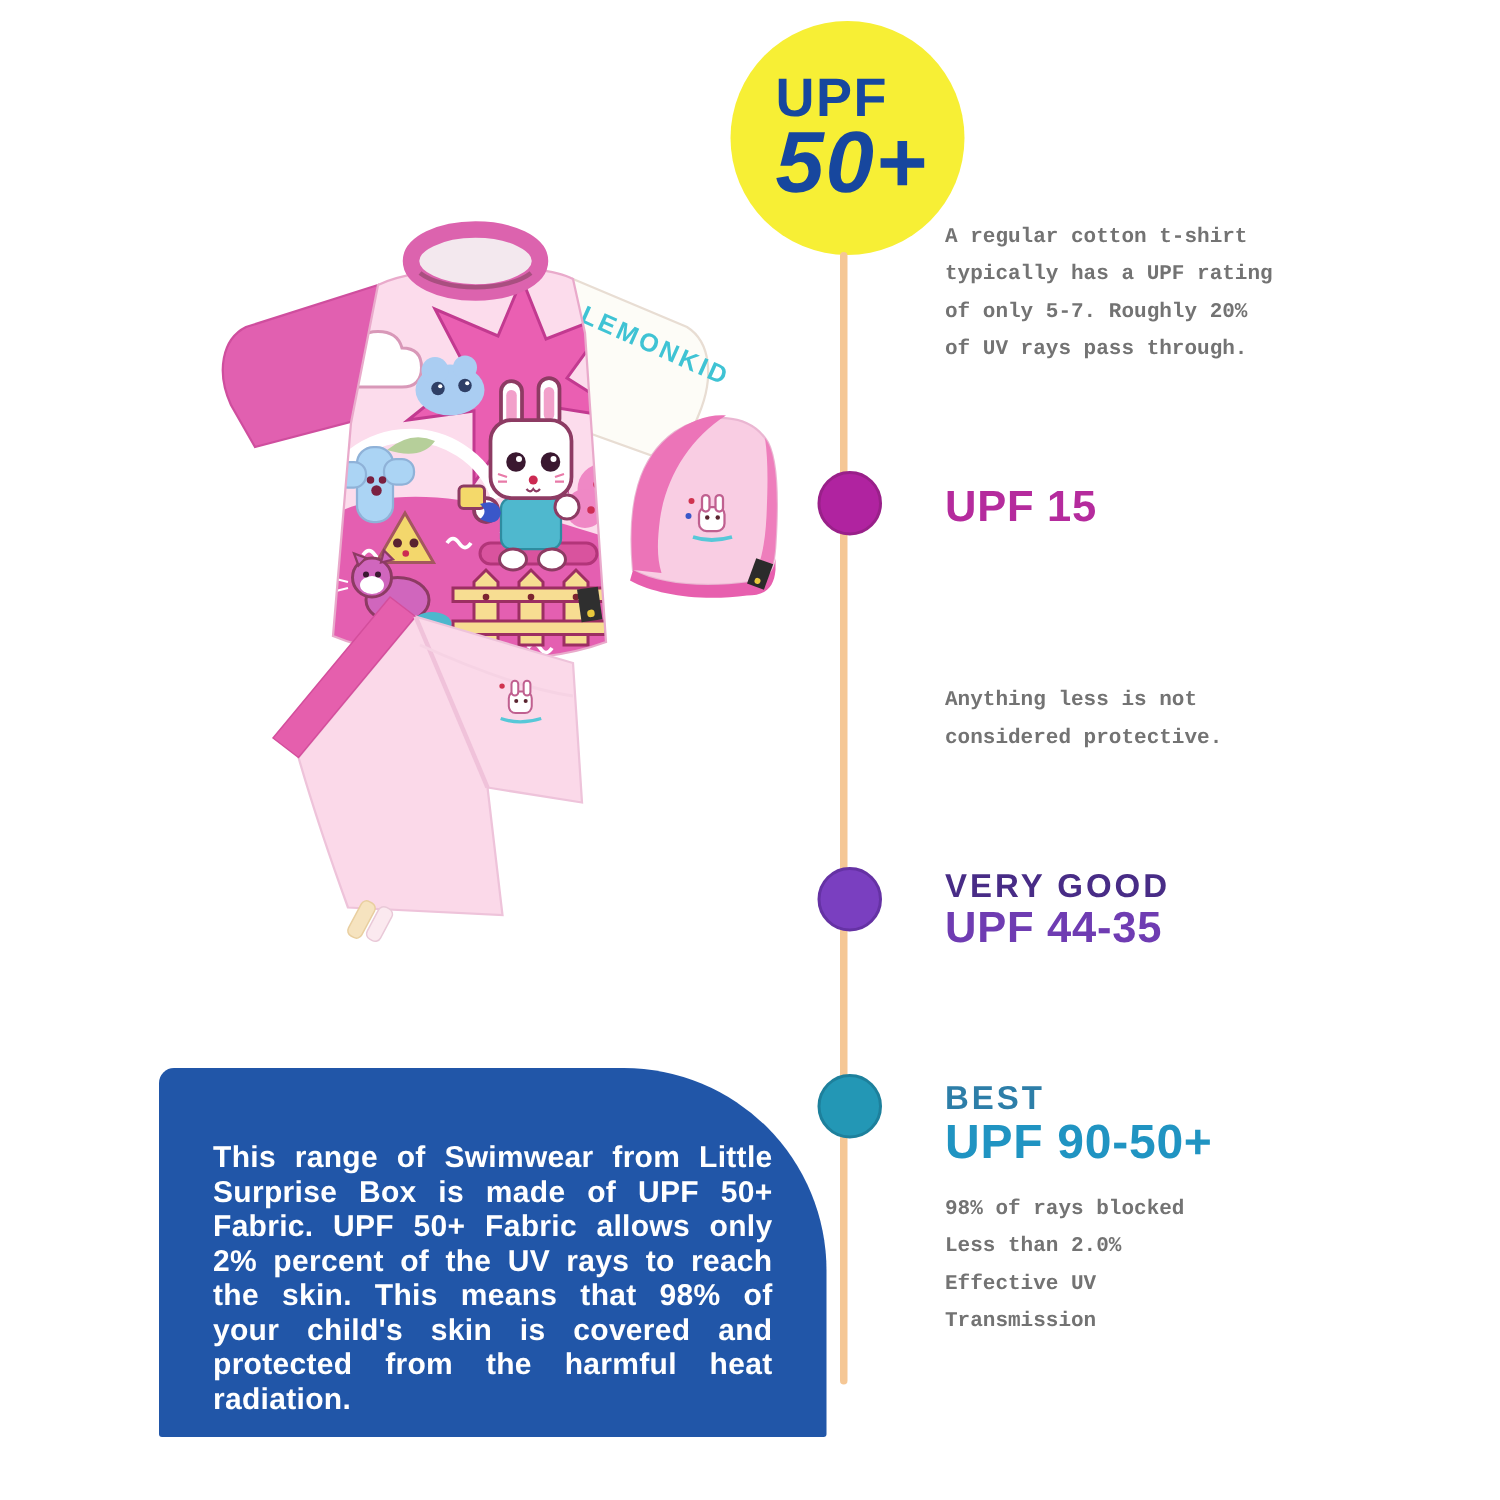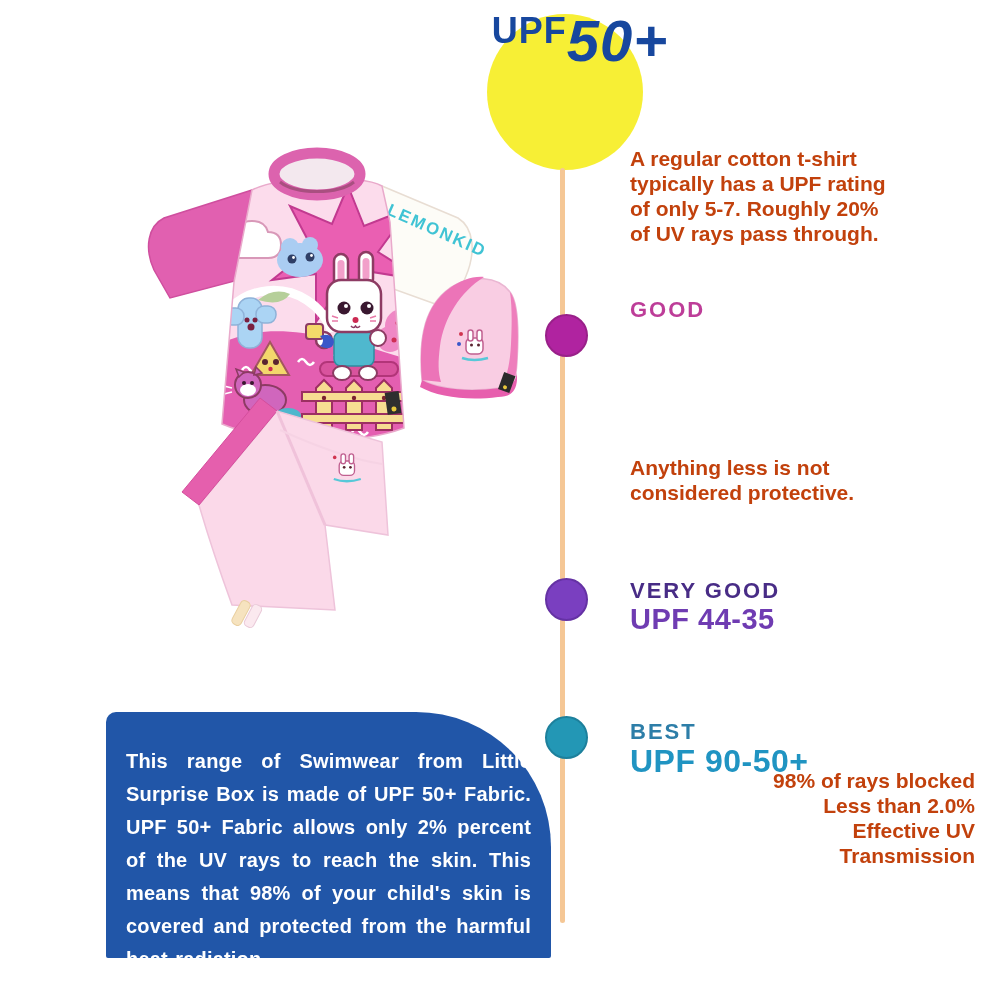--- a/index.html
+++ b/index.html
@@ -1,53 +1,53 @@
 <!DOCTYPE html>
 <html><head>
 <meta charset="utf-8">
 <style>
   html,body{margin:0;padding:0;background:#ffffff;}
   #page{position:relative;width:1000px;height:1000px;background:#ffffff;overflow:hidden;
         font-family:"Liberation Sans",sans-serif;}
 
   
   .badge{position:absolute;left:487px;top:14px;width:156px;height:156px;border-radius:50%;
-         background:#f7ef35;display:flex;flex-direction:row;justify-content:center;
+         background:#f7ef35;display:flex;flex-direction:column;justify-content:center;
          padding-left:30px;box-sizing:border-box;}
   .badge .t1{font-size:36px;font-weight:800;color:#17479e;line-height:34px;letter-spacing:1px;}
   .badge .t2{font-size:58px;font-weight:800;color:#17479e;line-height:54px;letter-spacing:1px;font-style:italic;}
 
   
   .vline{position:absolute;left:560px;top:168px;width:5px;height:755px;background:#f5c795;border-radius:3px;}
   .dot{position:absolute;width:39px;height:39px;border-radius:50%;}
   .dot.good{left:545px;top:314px;background:#b023a0;border:2px solid #992089;}
   .dot.verygood{left:545px;top:578px;background:#7a3fc0;border:2px solid #6532a4;}
   .dot.best{left:545px;top:716px;background:#2397b5;border:2px solid #1d809c;}
 
   
   .pre{white-space:pre-line;}
   .col{position:absolute;left:630px;width:345px;}
-  .bodytxt{font-size:21px;line-height:25px;font-weight:600;color:#c2410c;}
+  .bodytxt{font-size:14px;line-height:25px;font-weight:600;color:#737373;font-family:Liberation Mono, monospace;}
   .label{font-size:22px;font-weight:700;letter-spacing:2px;}
   .upf{font-size:29px;font-weight:800;letter-spacing:.5px;}
   .intro{top:146px;}
   .good-label{top:297px;color:#bd3d98;}
   .good-upf{top:322px;color:#b52b9d;}
   .good-body{top:368px;}
   .good-note{top:455px;}
   .vg-label{top:578px;color:#482c86;}
   .vg-upf{top:603px;color:#6f3cb2;}
   .best-label{top:719px;color:#2d7ea8;}
   .best-upf{top:743px;color:#2094c2;font-size:32px;}
-  .best-body{top:768px;text-align:right;}
+  .best-body{top:794px;}
 
   
   .bluebox{position:absolute;left:106px;top:712px;width:445px;height:246px;background:#2156a8;
            border-radius:10px 135px 2px 2px;box-sizing:border-box;padding:33px 20px 0 20px;}
-  .bluebox p{margin:0;color:#ffffff;font-size:20px;line-height:33px;font-weight:600;
+  .bluebox p{margin:16px;color:#ffffff;font-size:20px;line-height:23px;font-weight:600;
              text-align:justify;letter-spacing:.2px;word-spacing:1.5px;}
 
   
   .product{position:absolute;left:120px;top:130px;width:440px;height:540px;}
 </style>
 </head>
 <body>
 
 <div id="page">
 
@@ -59,21 +59,21 @@
   <div class="vline"></div>
   <div class="dot good"></div>
   <div class="dot verygood"></div>
   <div class="dot best"></div>
 
   <div class="col intro bodytxt pre">A regular cotton t-shirt
 typically has a UPF rating
 of only 5-7. Roughly 20%
 of UV rays pass through.</div>
 
-  <div class="col label good-label">GOOD</div>
+  <div class="col upf good-upf">UPF 15</div>
   <div class="col label vg-label">VERY GOOD</div>
 
   <div class="col bodytxt pre good-note">Anything less is not
 considered protective.</div>
   <div class="col upf vg-upf">UPF 44-35</div>
 
   <div class="col label best-label">BEST</div>
   <div class="col upf best-upf">UPF 90-50+</div>
   <div class="col bodytxt pre best-body">98% of rays blocked
 Less than 2.0%

